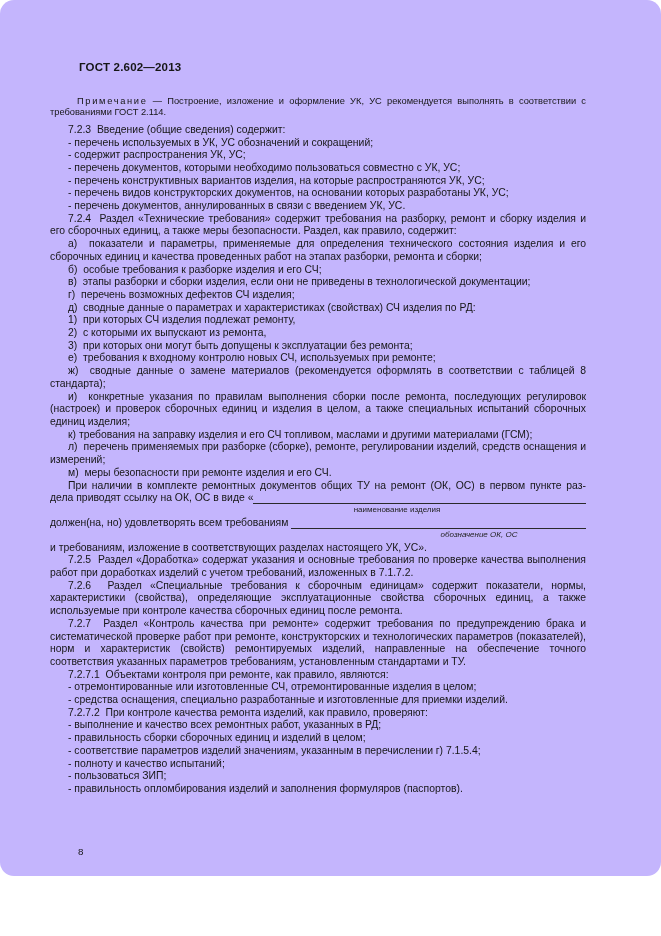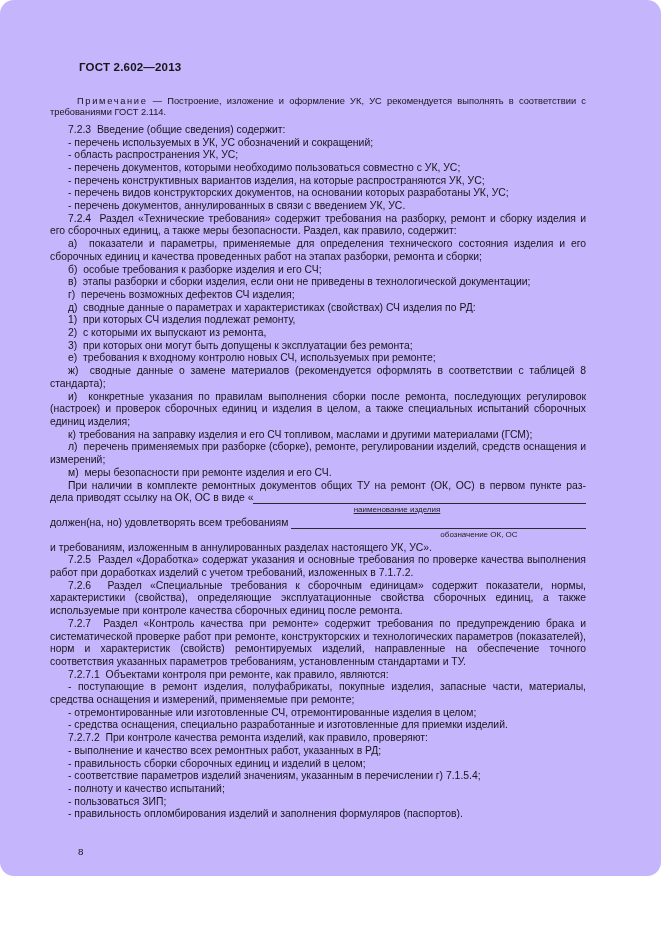--- a/index.html
+++ b/index.html
@@ -78,21 +78,21 @@
   <div class="running-header">ГОСТ 2.602—2013</div>
 
   <div class="body-wrap">
     <div class="note">
       <span class="note-label">Примечание</span>
       <span>— Построение, изложение и оформление УК, УС рекомендуется выполнять в соответ­ствии с требованиями ГОСТ 2.114.</span>
     </div>
     <div class="content">
         <div class="para">7.2.3&nbsp; Введение (общие сведения) содержит:</div>
         <div class="para">- перечень используемых в УК, УС обозначений и сокращений;</div>
-        <div class="para">- область распространения УК, УС;</div>
+        <div class="para">- содержит распространения УК, УС;</div>
         <div class="para">- перечень документов, которыми необходимо пользоваться совместно с УК, УС;</div>
         <div class="para">- перечень конструктивных вариантов изделия, на которые распространяются УК, УС;</div>
         <div class="para">- перечень видов конструкторских документов, на основании которых разработаны УК, УС;</div>
         <div class="para">- перечень документов, аннулированных в связи с введением УК, УС.</div>
         <div class="para">7.2.4&nbsp; Раздел «Технические требования» содержит требования на разборку, ремонт и сборку изде­лия и его сборочных единиц, а также меры безопасности. Раздел, как правило, содержит:</div>
         <div class="para">а)&nbsp; показатели и параметры, применяемые для определения технического состояния изделия и его сборочных единиц и качества проведенных работ на этапах разборки, ремонта и сборки;</div>
         <div class="para">б)&nbsp; особые требования к разборке изделия и его СЧ;</div>
         <div class="para">в)&nbsp; этапы разборки и сборки изделия, если они не приведены в технологической документации;</div>
         <div class="para">г)&nbsp; перечень возможных дефектов СЧ изделия;</div>
         <div class="para">д)&nbsp; сводные данные о параметрах и характеристиках (свойствах) СЧ изделия по РД:</div>
@@ -103,32 +103,31 @@
         <div class="para">ж)&nbsp; сводные данные о замене материалов (рекомендуется оформлять в соответствии с таблицей 8 стандарта);</div>
         <div class="para">и)&nbsp; конкретные указания по правилам выполнения сборки после ремонта, последующих регулиро­вок (настроек) и проверок сборочных единиц и изделия в целом, а также специальных испытаний сбороч­ных единиц изделия;</div>
         <div class="para">к) требования на заправку изделия и его СЧ топливом, маслами и другими материалами (ГСМ);</div>
         <div class="para">л)&nbsp; перечень применяемых при разборке (сборке), ремонте, регулировании изделий, средств осна­щения и измерений;</div>
         <div class="para">м)&nbsp; меры безопасности при ремонте изделия и его СЧ.</div>
         <div class="para jline">При наличии в комплекте ремонтных документов общих ТУ на ремонт (ОК, ОС) в первом пункте раз-</div>
         <div class="fillline">
           <span class="fill-text">дела приводят ссылку на ОК, ОС в виде «</span>
           <span class="blank"></span>
         </div>
-        <div class="cap" style="margin-left: 158px; text-decoration: underline;">наименование изделия</div>
+        <div class="cap" style="margin-left: 158px;">наименование изделия</div>
         <div class="fillline">
           <span class="fill-text">должен(на, но) удовлетворять всем требованиям </span>
           <span class="blank"></span>
         </div>
-        <div class="cap" style="margin-left: 322px;">обозначение ОК, ОС</div>
-        <div class="para ni">и требованиям, изложенным в аннулированных разделах настоящего УК, УС».</div>
+        <div class="cap" style="margin-left: 322px; font-style: italic;">обозначение ОК, ОС</div>
+        <div class="para ni">и требованиям, изложение в соответствующих разделах настоящего УК, УС».</div>
         <div class="para">7.2.5&nbsp; Раздел «Доработка» содержат указания и основные требования по проверке качества выполнения работ при доработках изделий с учетом требований, изложенных в 7.1.7.2.</div>
         <div class="para">7.2.6&nbsp; Раздел «Специальные требования к сборочным единицам» содержит показатели, нормы, характеристики (свойства), определяющие эксплуатационные свойства сборочных единиц, а также используемые при контроле качества сборочных единиц после ремонта.</div>
         <div class="para">7.2.7&nbsp; Раздел «Контроль качества при ремонте» содержит требования по предупреждению брака и систематической проверке работ при ремонте, конструкторских и технологических параметров (показа­телей), норм и характеристик (свойств) ремонтируемых изделий, направленные на обеспечение точного соответствия указанных параметров требованиям, установленным стандартами и ТУ.</div>
         <div class="para">7.2.7.1&nbsp; Объектами контроля при ремонте, как правило, являются:</div>
-        <div class="para">- поступающие в ремонт изделия, полуфабрикаты, покупные изделия, запасные части, материалы, средства оснащения и измерений, применяемые при ремонте;</div>
         <div class="para">- отремонтированные или изготовленные СЧ, отремонтированные изделия в целом;</div>
         <div class="para">- средства оснащения, специально разработанные и изготовленные для приемки изделий.</div>
         <div class="para">7.2.7.2&nbsp; При контроле качества ремонта изделий, как правило, проверяют:</div>
         <div class="para">- выполнение и качество всех ремонтных работ, указанных в РД;</div>
         <div class="para">- правильность сборки сборочных единиц и изделий в целом;</div>
         <div class="para">- соответствие параметров изделий значениям, указанным в перечислении г) 7.1.5.4;</div>
         <div class="para">- полноту и качество испытаний;</div>
         <div class="para">- пользоваться ЗИП;</div>
         <div class="para">- правильность опломбирования изделий и заполнения формуляров (паспортов).</div>
       </div>

